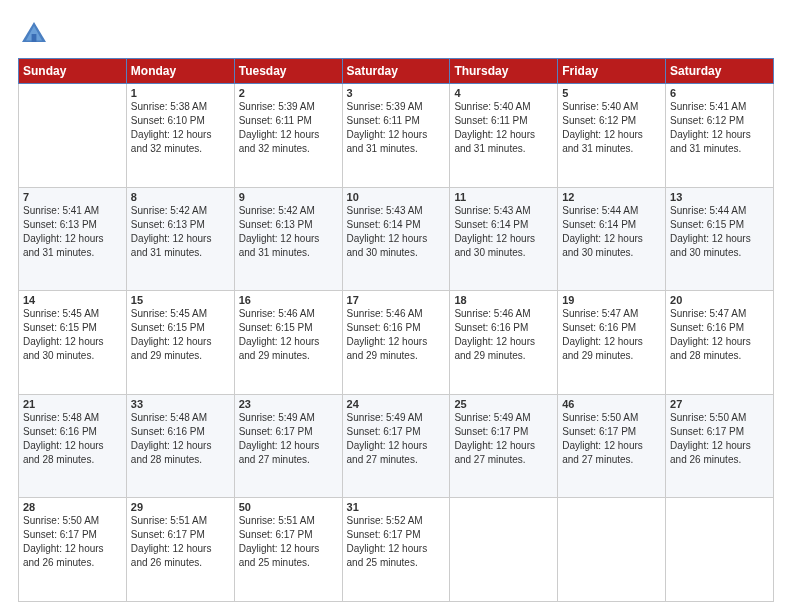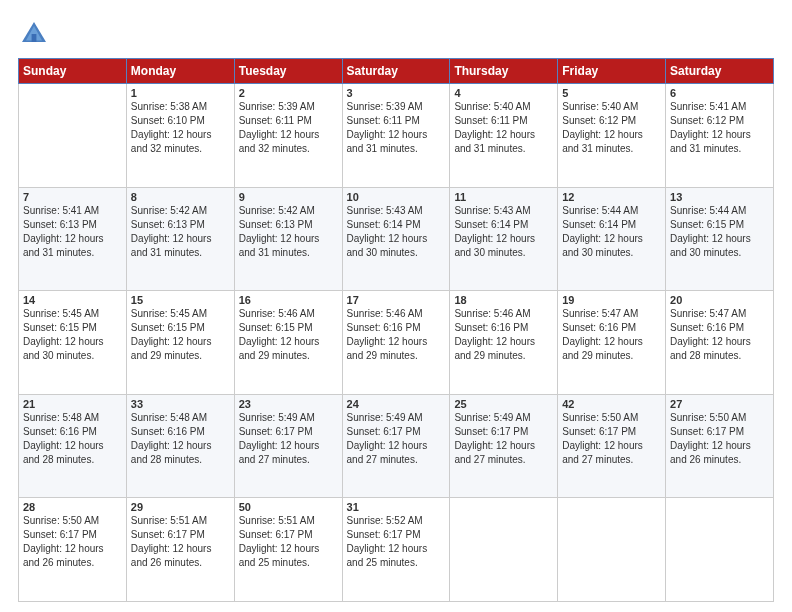--- a/index.html
+++ b/index.html
@@ -307,21 +307,21 @@
 and 27 minutes.</div>
           </td>
           <td>
             <span class="day-num">25</span>
             <div class="day-info" style="white-space: pre-line;">Sunrise: 5:49 AM
 Sunset: 6:17 PM
 Daylight: 12 hours
 and 27 minutes.</div>
           </td>
           <td>
-            <span class="day-num">42</span>
+            <span class="day-num">46</span>
             <div class="day-info" style="white-space: pre-line;">Sunrise: 5:50 AM
 Sunset: 6:17 PM
 Daylight: 12 hours
 and 27 minutes.</div>
           </td>
           <td>
             <span class="day-num">27</span>
             <div class="day-info" style="white-space: pre-line;">Sunrise: 5:50 AM
 Sunset: 6:17 PM
 Daylight: 12 hours

